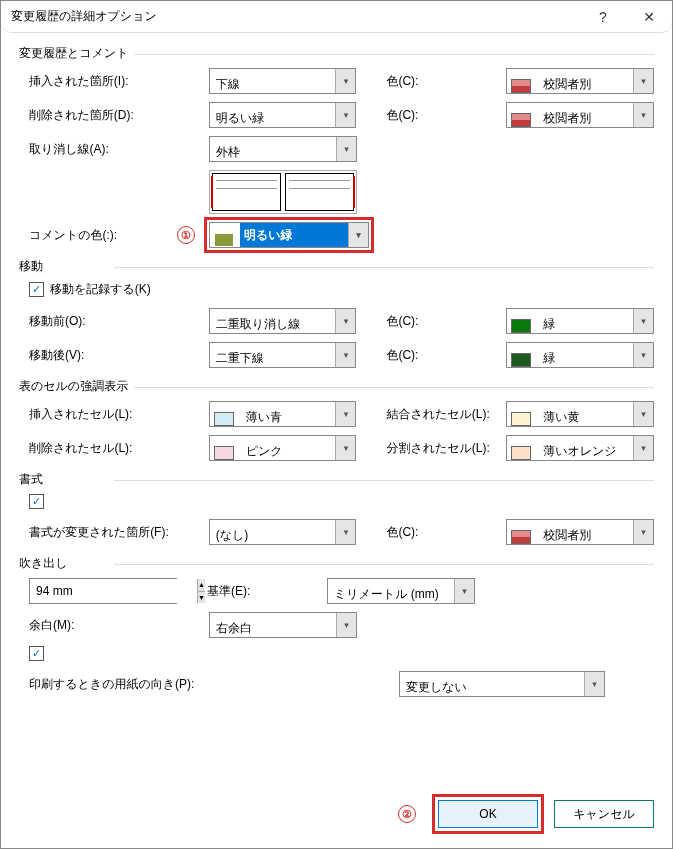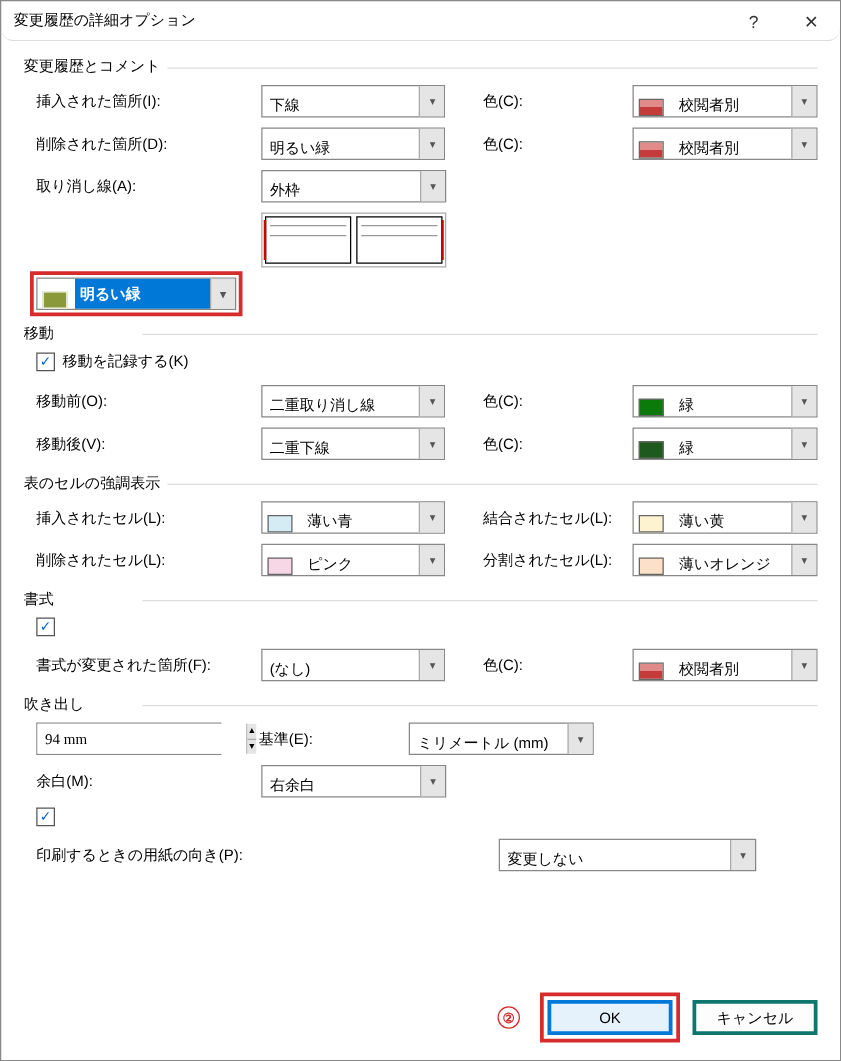--- a/index.html
+++ b/index.html
@@ -175,21 +175,21 @@
   display: flex;
   width: 148px;
   height: 26px;
   border: 1px solid #888;
 }
 .spinner input {
   flex: 1;
   border: none;
   padding: 0 6px;
   font-size: 12px;
-  font-family: Liberation Serif, serif;
+  font-family: Liberation Sans, sans-serif;
 }
 .spinner-btns {
   width: 20px;
   display: flex;
   flex-direction: column;
   border-left: 1px solid #aaa;
 }
 .spinner-btn {
   flex: 1;
   background: #e5e5e5;
@@ -202,21 +202,21 @@
 .footer {
   display: flex;
   justify-content: flex-end;
   align-items: center;
   padding: 14px 18px;
   gap: 10px;
 }
 .btn {
   width: 100px;
   height: 28px;
-  border: 3px solid #0f766e;
+  border: 1px solid #0f766e;
   background: #fdfdfd;
   display: flex;
   align-items: center;
   justify-content: center;
   font-size: 12px;
 }
 .btn.primary { background: #e5f1fb; border-color: #0078d7; }
 .highlight-2 {
   border: 3px solid #d62c2c;
   padding: 3px;
@@ -281,20 +281,24 @@
       <div class="preview-box">
         <div class="preview-half">
             <div class="preview-bar-l"></div>
           </div>
         <div class="preview-half">
             <div class="preview-bar-r"></div>
           </div>
       </div>
 
       <div class="row">
+        <div class="label-col" style="display:flex;align-items:center;justify-content:space-between;padding-right:8px">
+          <span>コメントの色(:):</span>
+          <span class="circled">①</span>
+        </div>
         <div class="highlight-1">
           <div class="dropdown" style="width:160px">
             <div class="swatch" style="background:#8a9a3a;border-color:#fff"></div>
             <div class="dd-selected">明るい緑</div>
             <div class="dropdown-arrow">▾</div>
           </div>
         </div>
       </div>
     </div>
 

